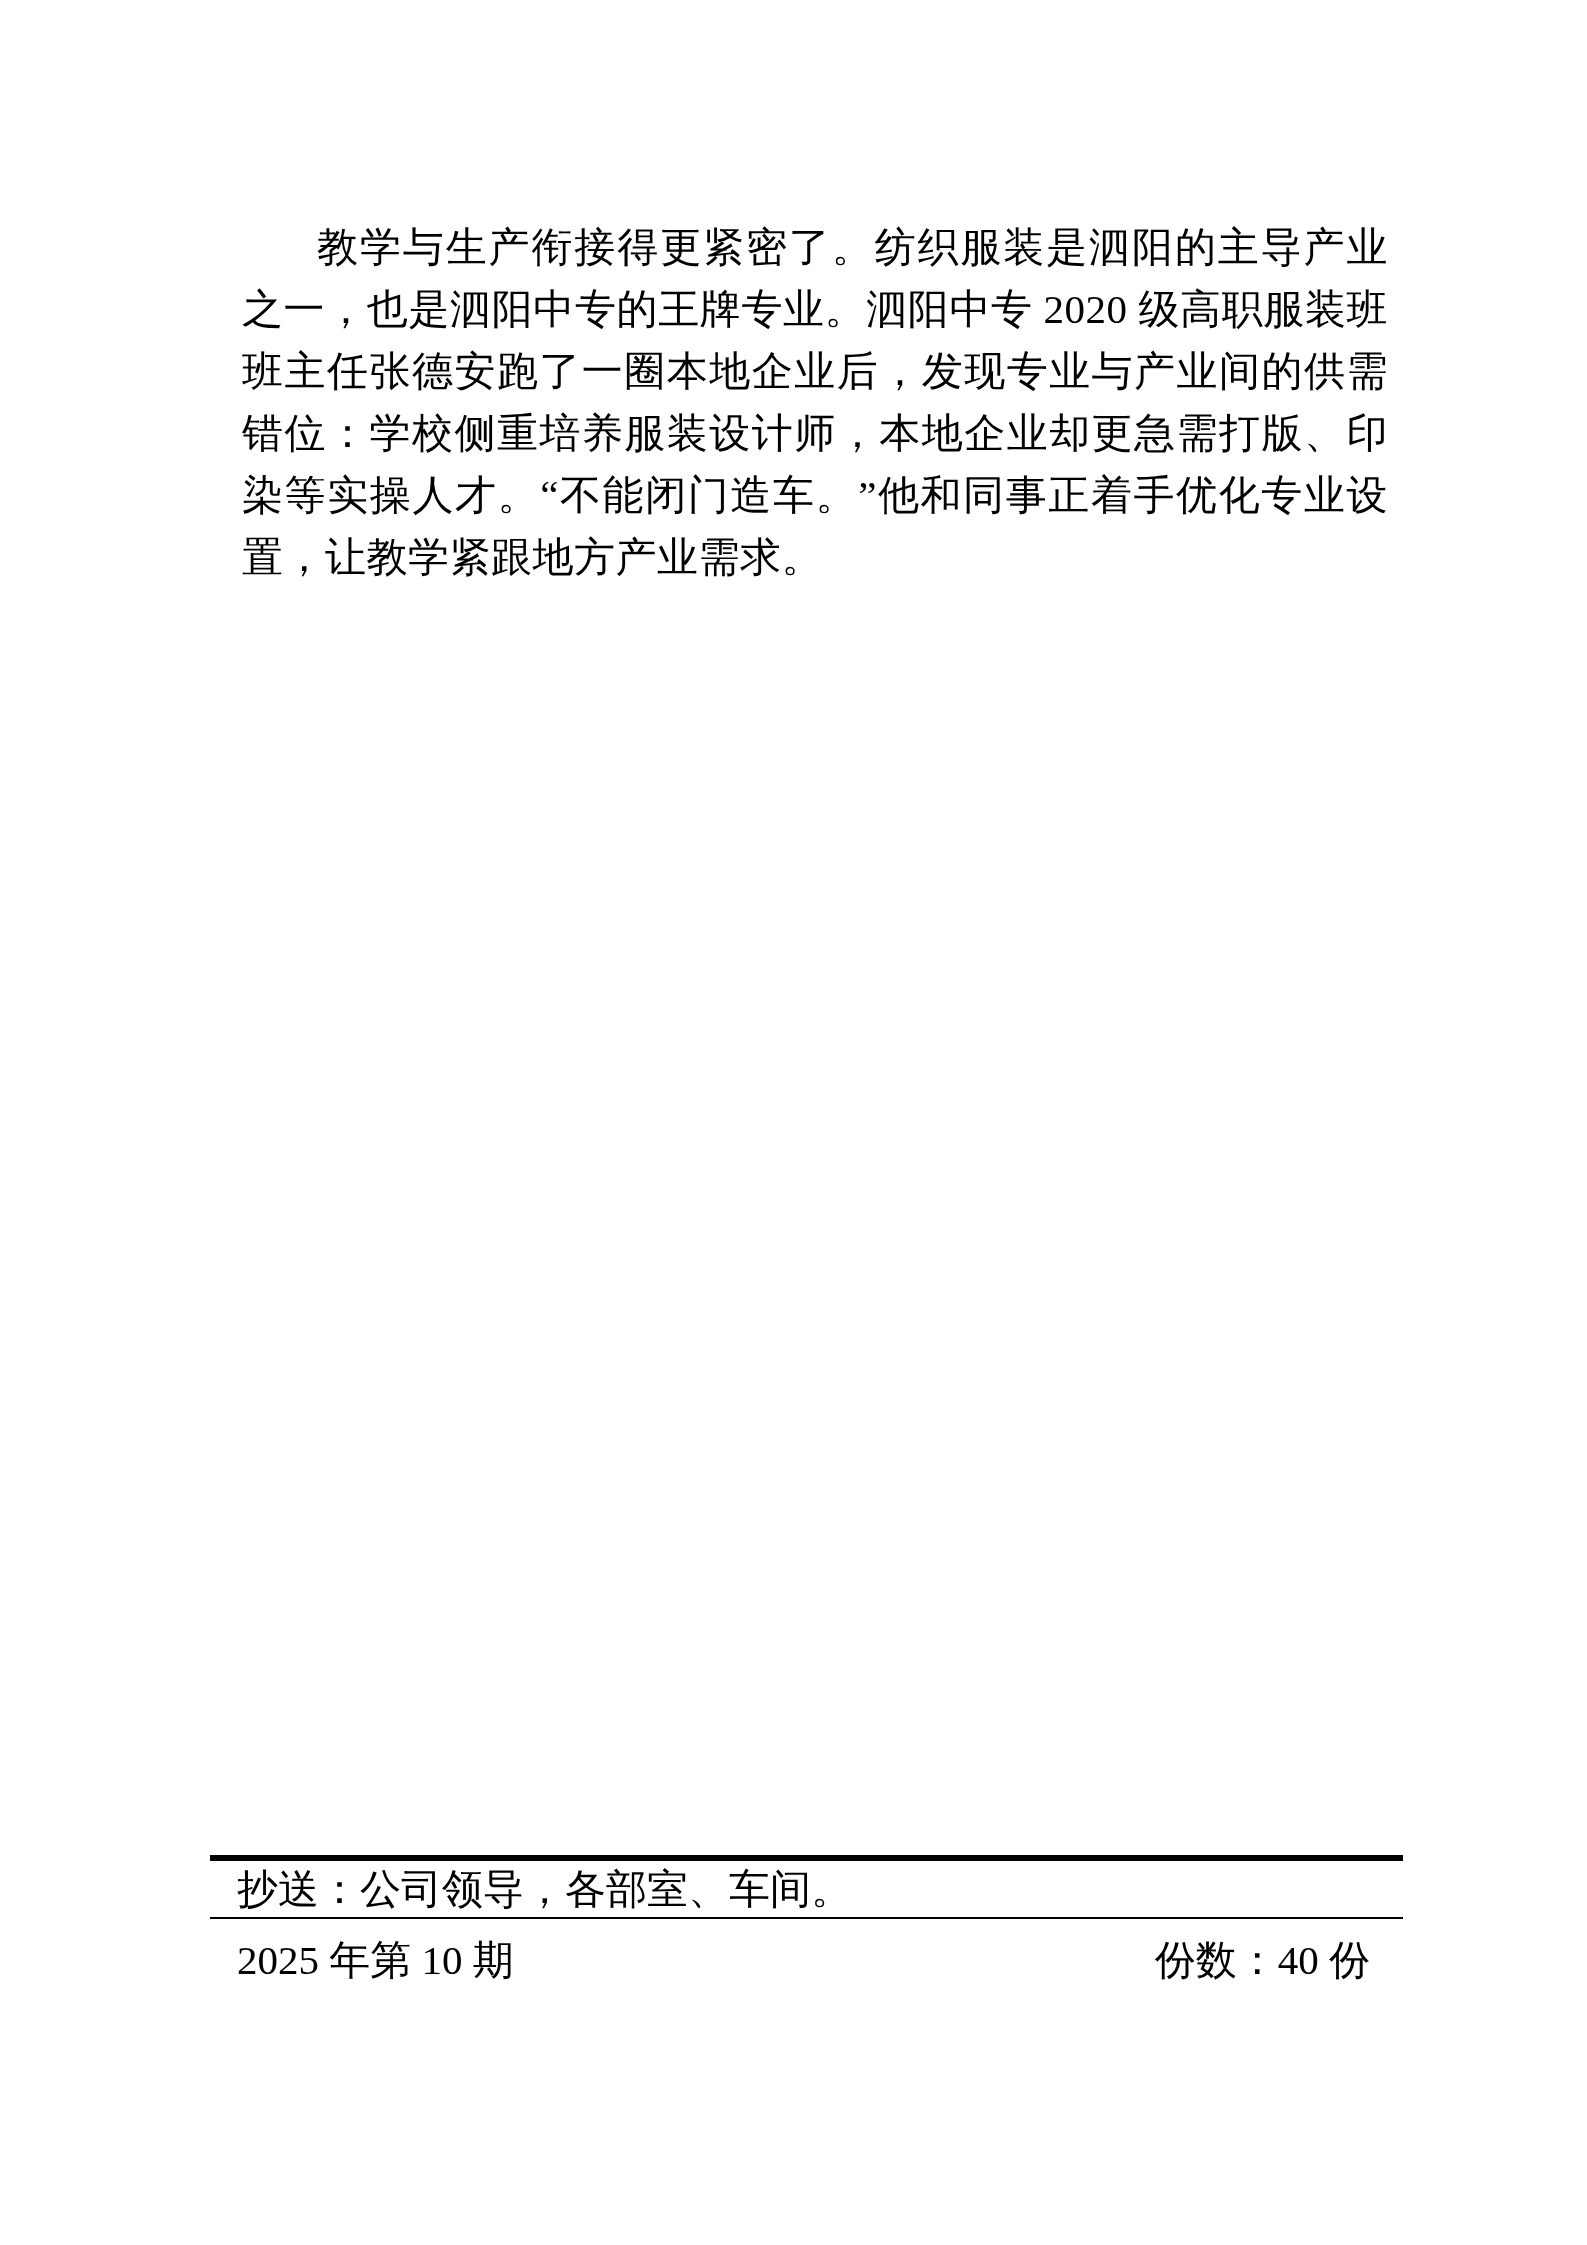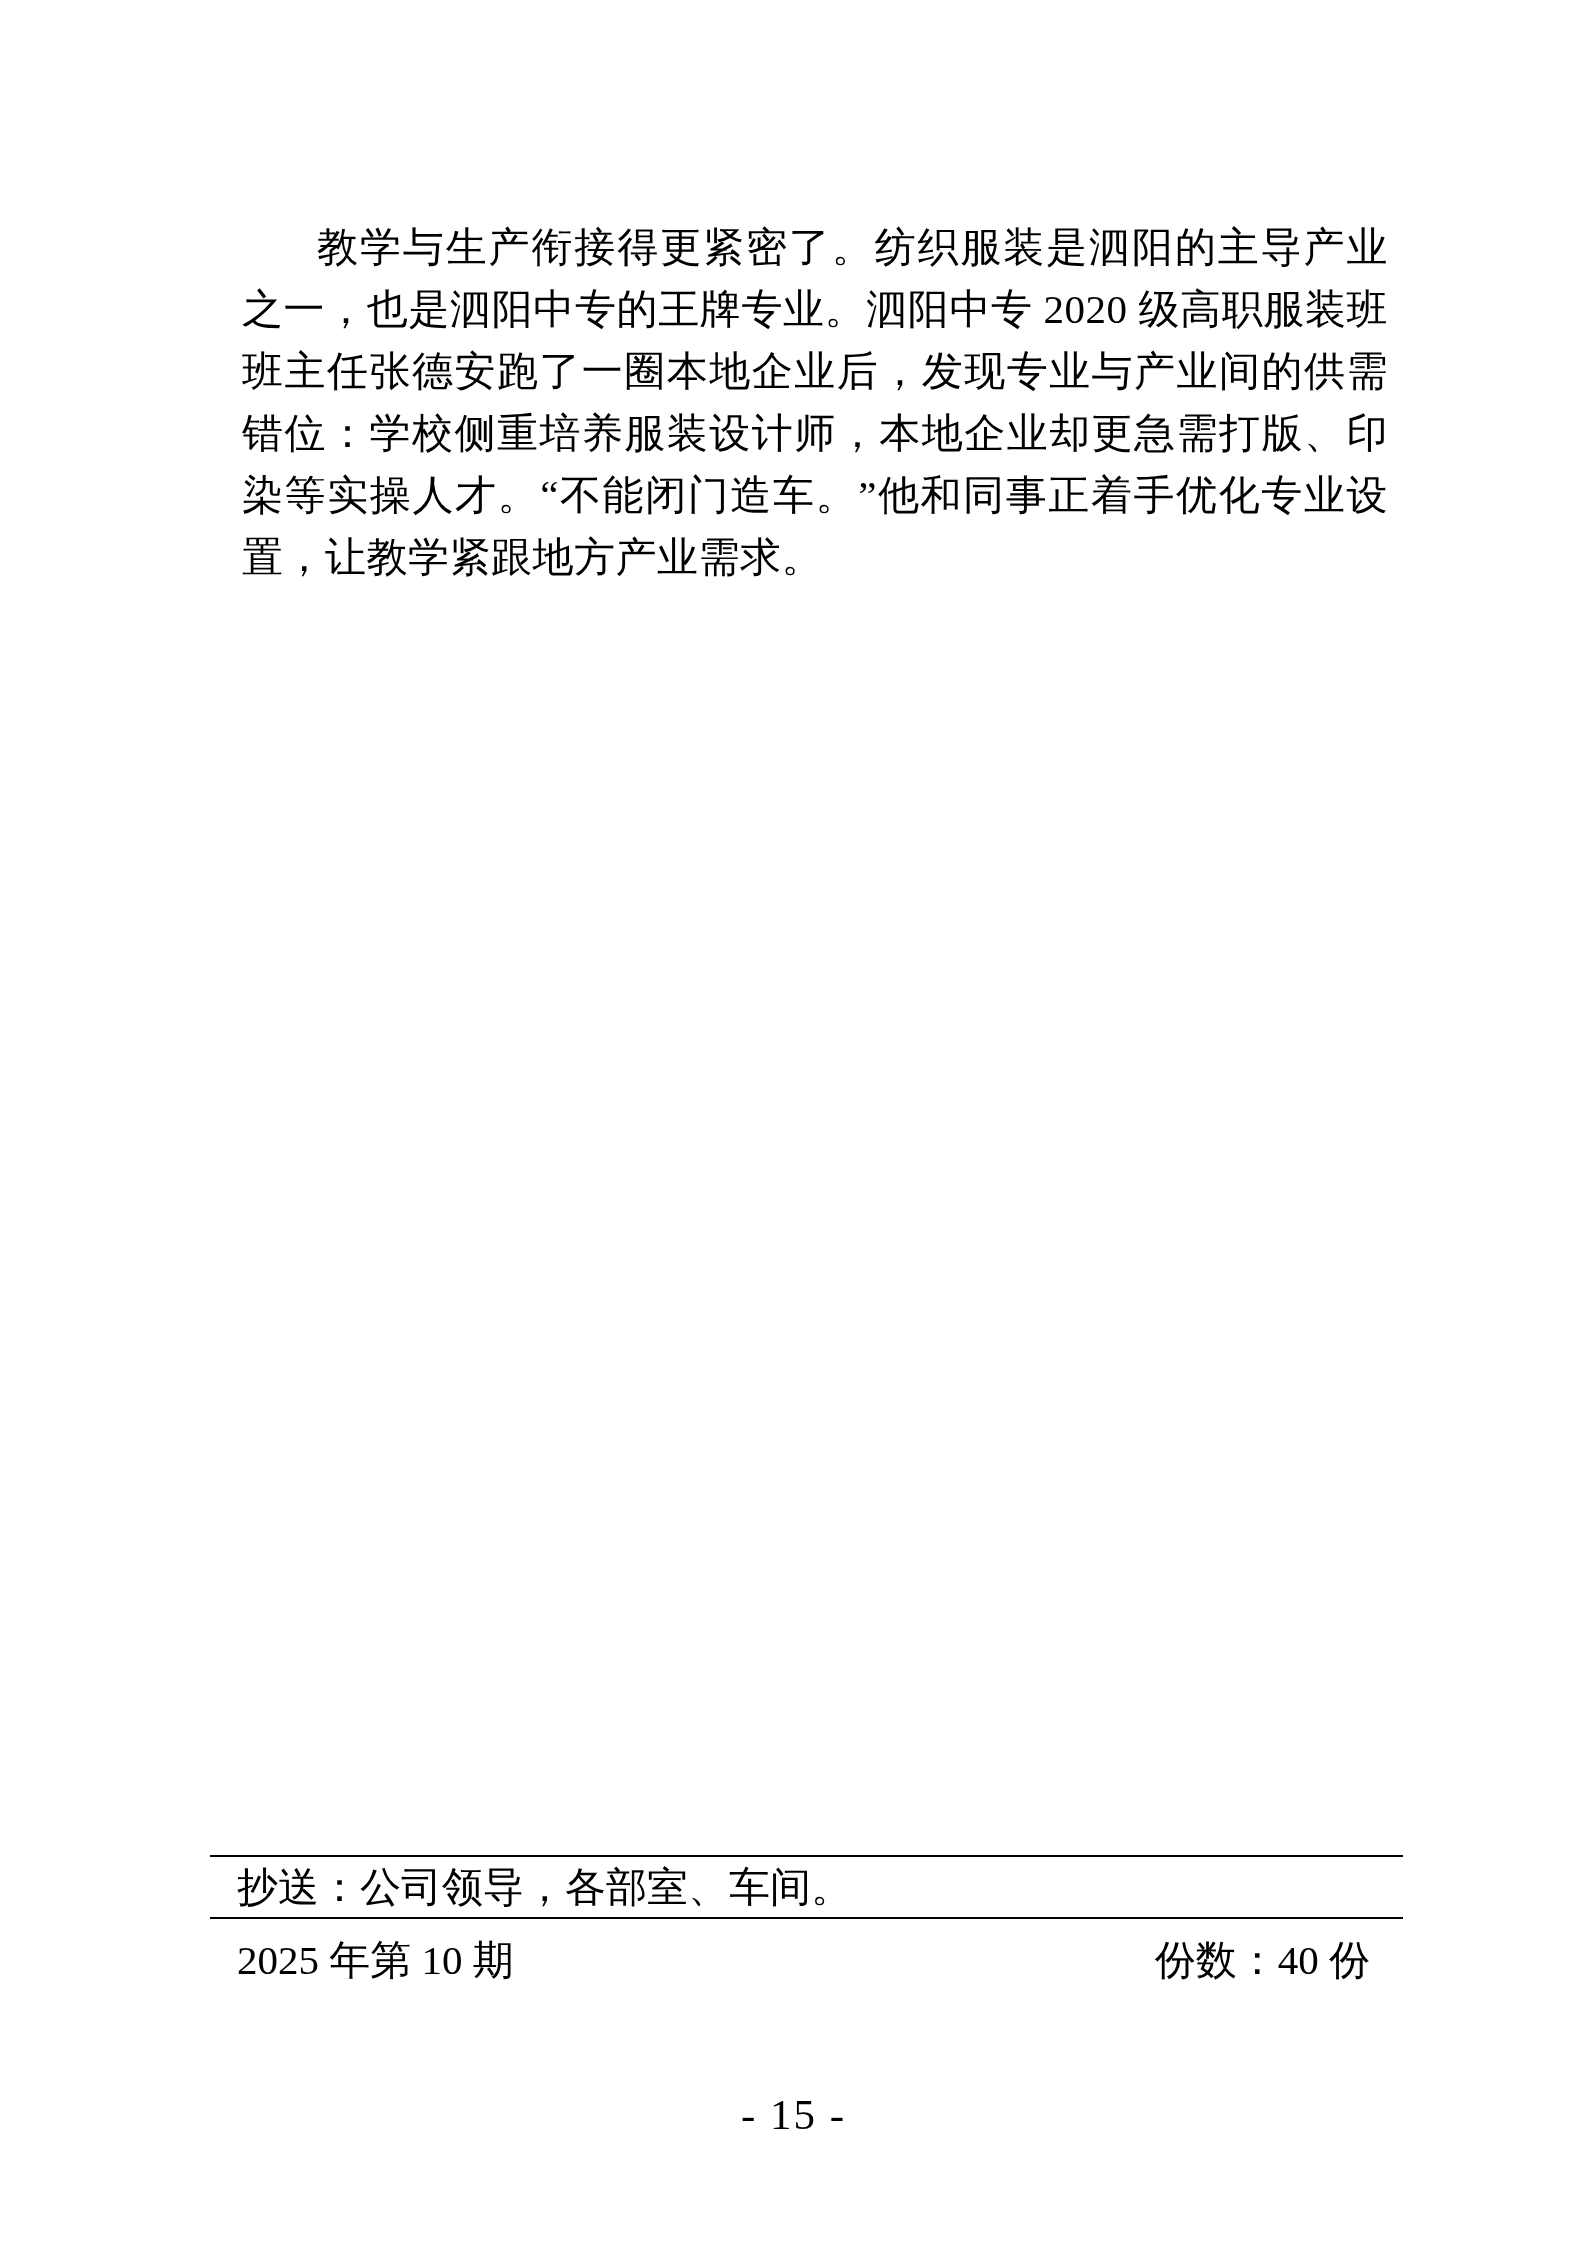--- a/index.html
+++ b/index.html
@@ -33,21 +33,21 @@
   }
   
   .footer-block {
     position: absolute;
     left: 210px;
     top: 1855px;
     width: 1193px;
     font-size: 41px;
   }
   .cc-row {
-    border-top: 2px solid #000000;
+    border-top: 6px solid #000000;
     border-bottom: 2px solid #000000;
     height: 64px;
     display: flex;
     align-items: center;
     padding-left: 27px;
     box-sizing: border-box;
   }
   .issue-row {
     display: flex;
     justify-content: space-between;
@@ -77,15 +77,14 @@
   <div class="footer-block">
     <div class="cc-row">
       <span>抄送：公司领导，各部室、车间。</span>
     </div>
     <div class="issue-row">
       <span>2025 年第 10 期</span>
       <span>份数：40 份</span>
     </div>
   </div>
 
-  <div class="page-number">- 15 -</div>
 
 </div>
 
 </body></html>

